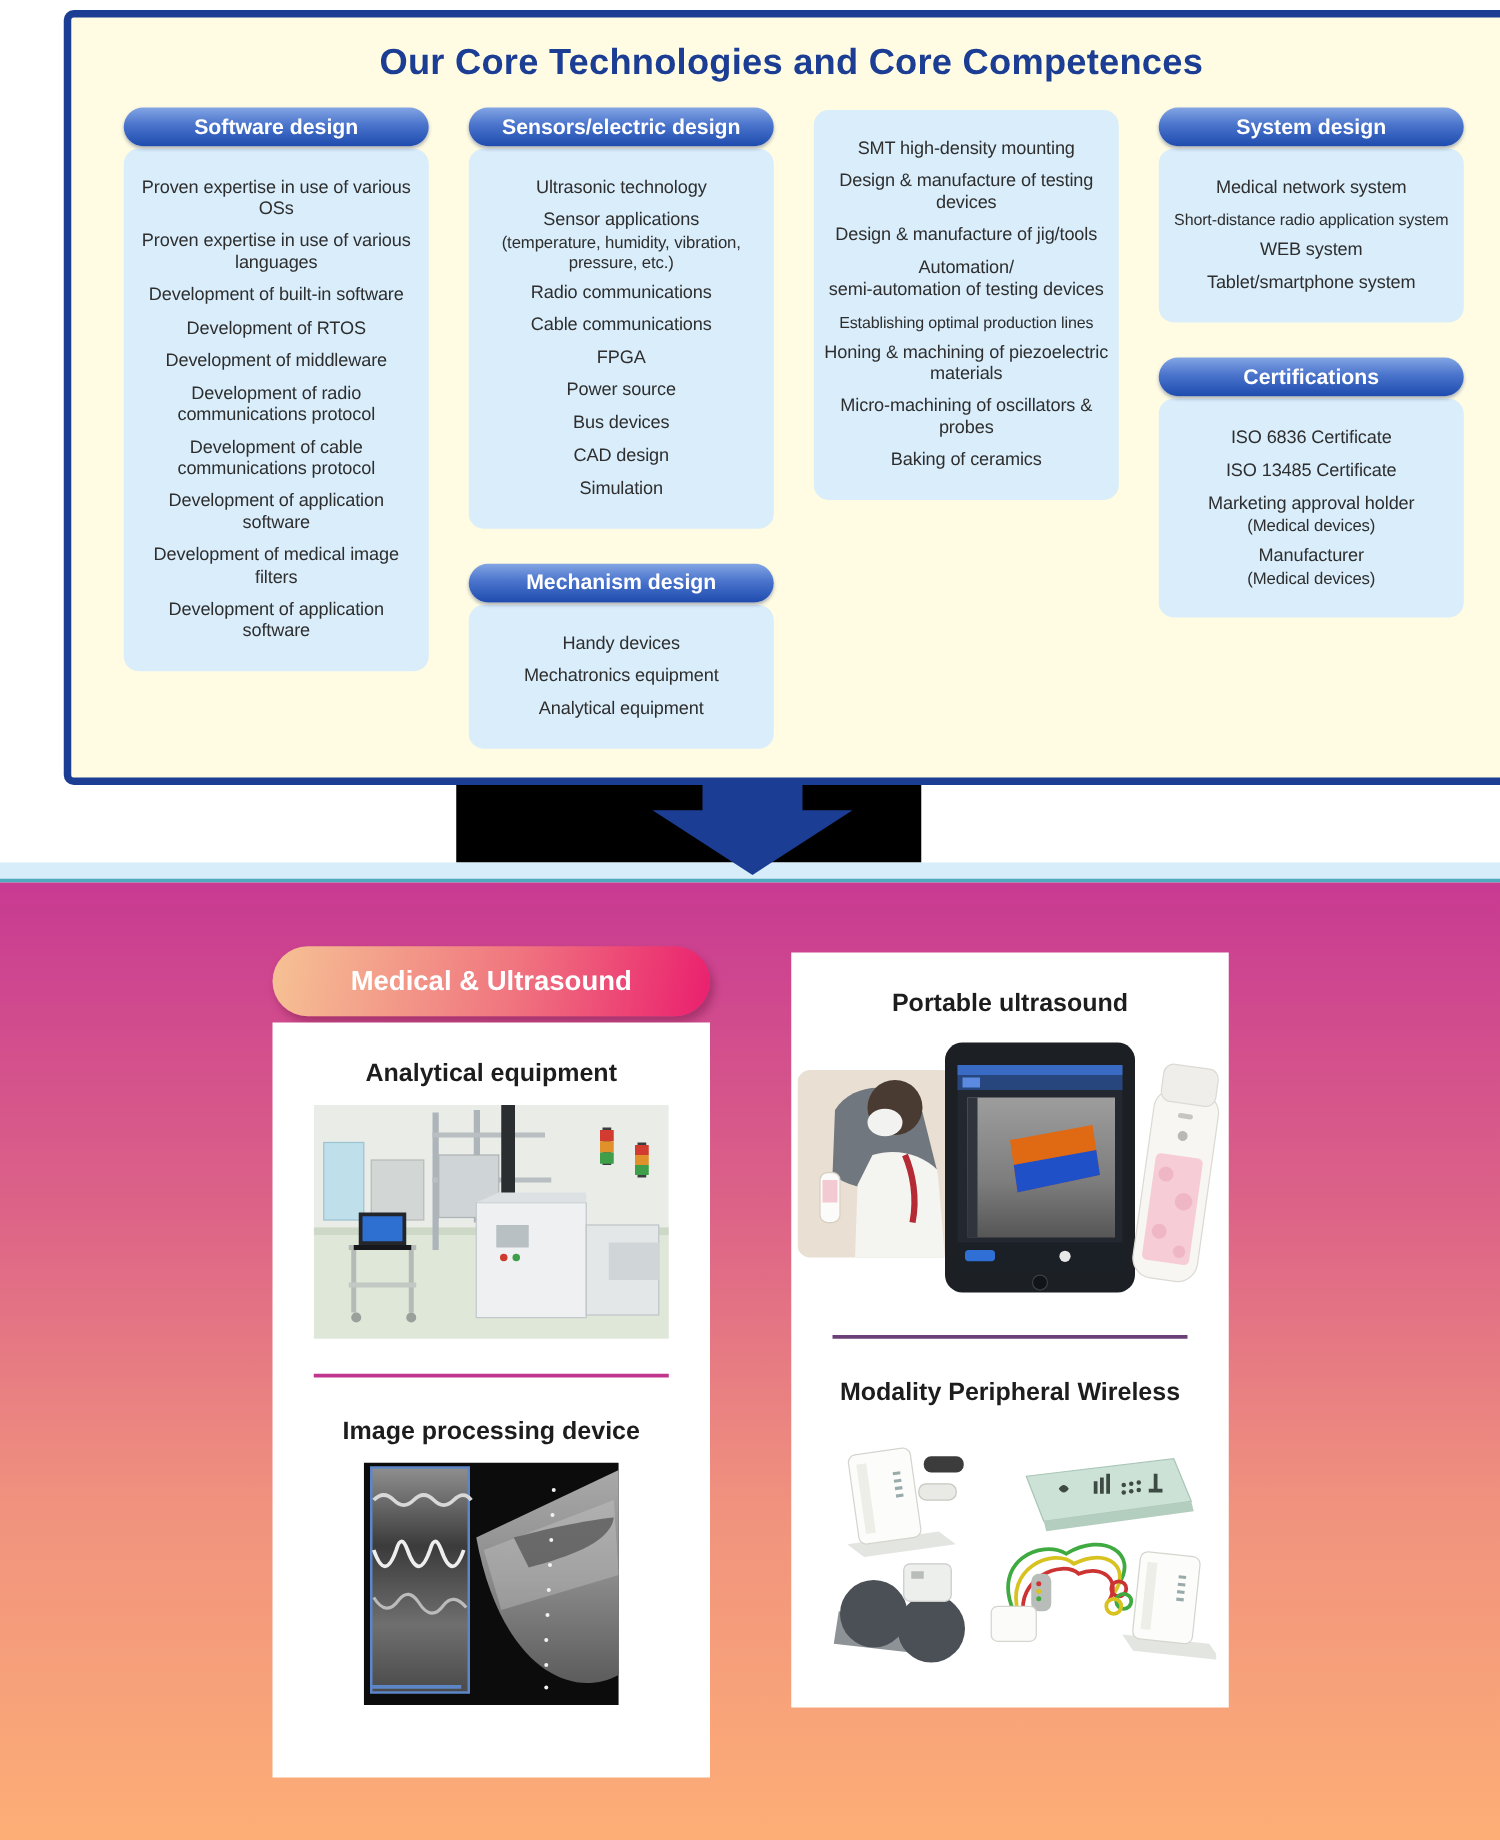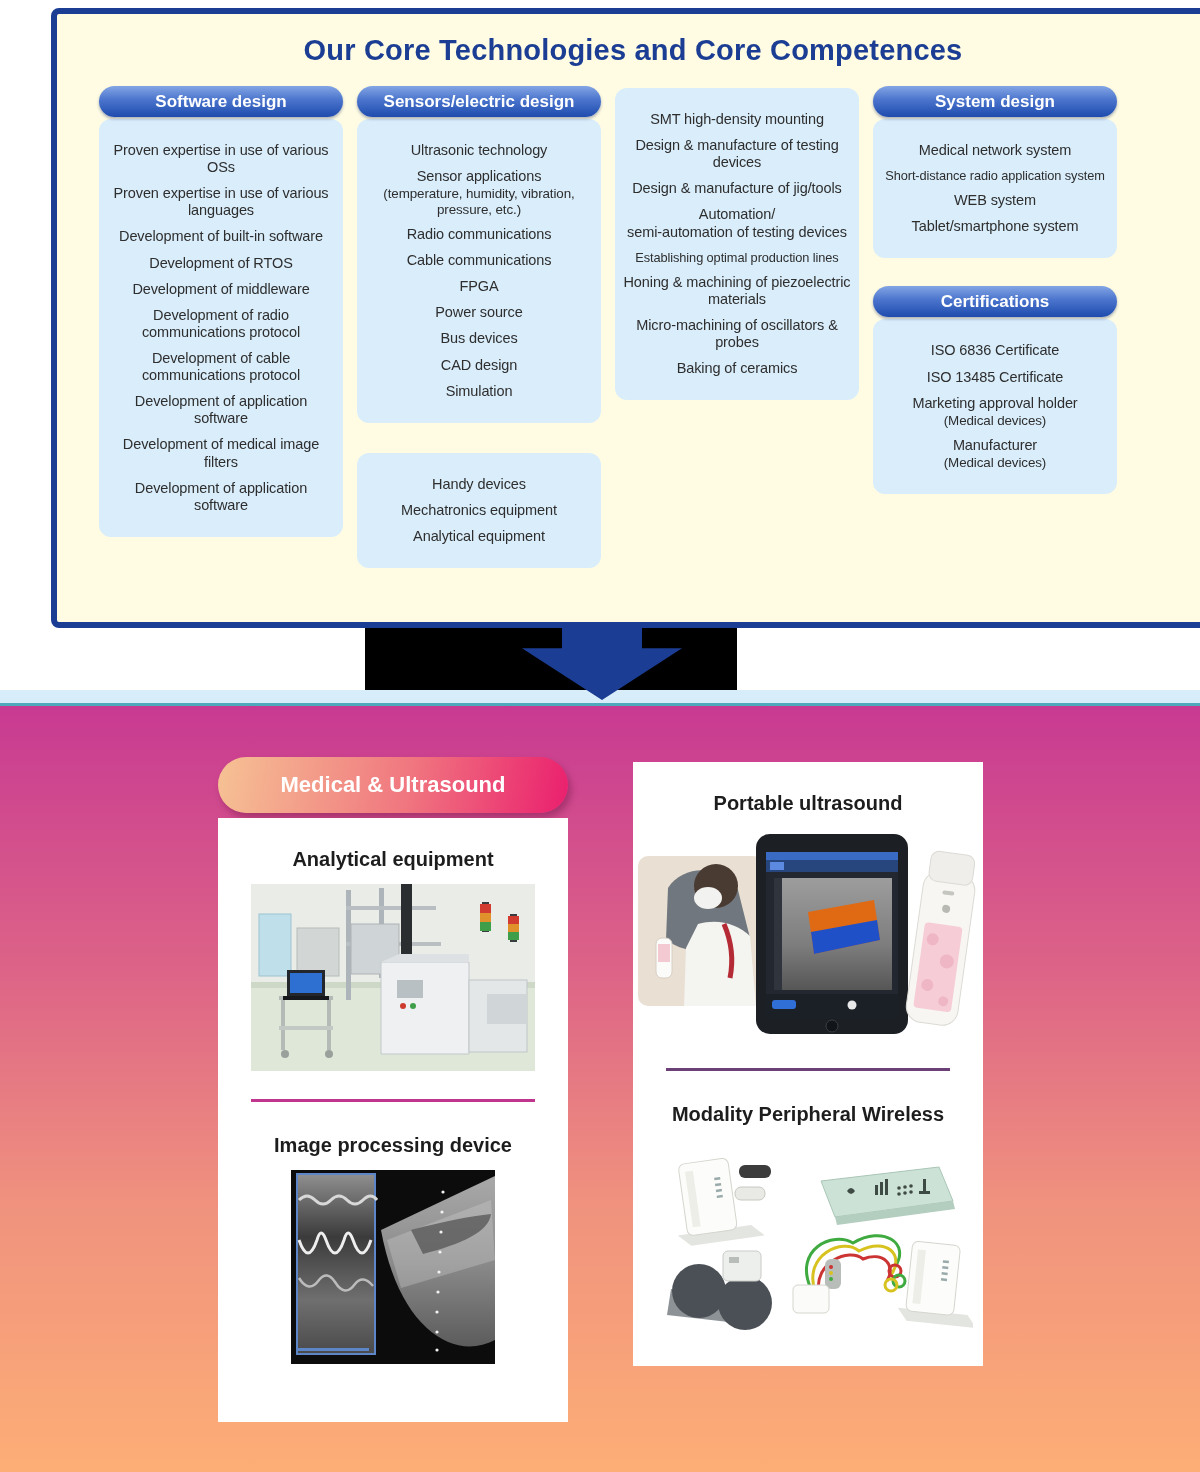--- a/index.html
+++ b/index.html
@@ -4,21 +4,21 @@
 <style>
   html,body{margin:0;padding:0;background:#ffffff;font-family:"Liberation Sans",sans-serif;}
   #canvas{position:relative;width:1200px;height:1472px;background:#fff;overflow:hidden;}
 
   
   .frame{position:absolute;left:18px;top:8px;width:1152px;height:608px;
          background:var(--c-panel_bg,#fffce3);border:6px solid var(--c-navy,#1b3e94);
          border-radius:8px;margin-left:33px;}
   .main-title{position:absolute;left:0;top:20px;width:100%;text-align:center;
               color:var(--c-navy,#1b3e94);font-size:29px;font-weight:bold;letter-spacing:.2px;}
-  .cols{position:absolute;left:42px;top:72px;display:flex;gap:14px;}
+  .cols{position:absolute;left:42px;top:72px;display:flex;gap:32px;}
   .col{width:244px;display:flex;flex-direction:column;}
   .gap-top{margin-top:28px;}
 
   .tech-box{display:flex;flex-direction:column;}
   .pill{position:relative;z-index:1;height:31px;border-radius:16px;
         background:linear-gradient(180deg,#83a5e4 0%,#4a74cc 45%,var(--c-header_blue_bottom,#1e4bae) 100%);
         box-shadow:0 2px 3px rgba(20,40,100,.35);
         display:flex;align-items:center;justify-content:center;}
   .pill-label{color:#fff;font-weight:bold;font-size:17px;}
   .tech-body{background:var(--c-column_bg,#d9edfb);border-radius:12px;margin-top:2px;
@@ -102,20 +102,23 @@
                 <li>Cable communications</li>
                 <li>FPGA</li>
                 <li>Power source</li>
                 <li>Bus devices</li>
                 <li>CAD design</li>
                 <li>Simulation</li>
               </ul>
             </div>
         </section>
         <section class="tech-box gap-top">
+          <header class="pill">
+              <span class="pill-label">Mechanism design</span>
+            </header>
           <div class="tech-body">
               <ul class="tech-list">
                 <li>Handy devices</li>
                 <li>Mechatronics equipment</li>
                 <li>Analytical equipment</li>
               </ul>
             </div>
         </section>
       </div>
 

